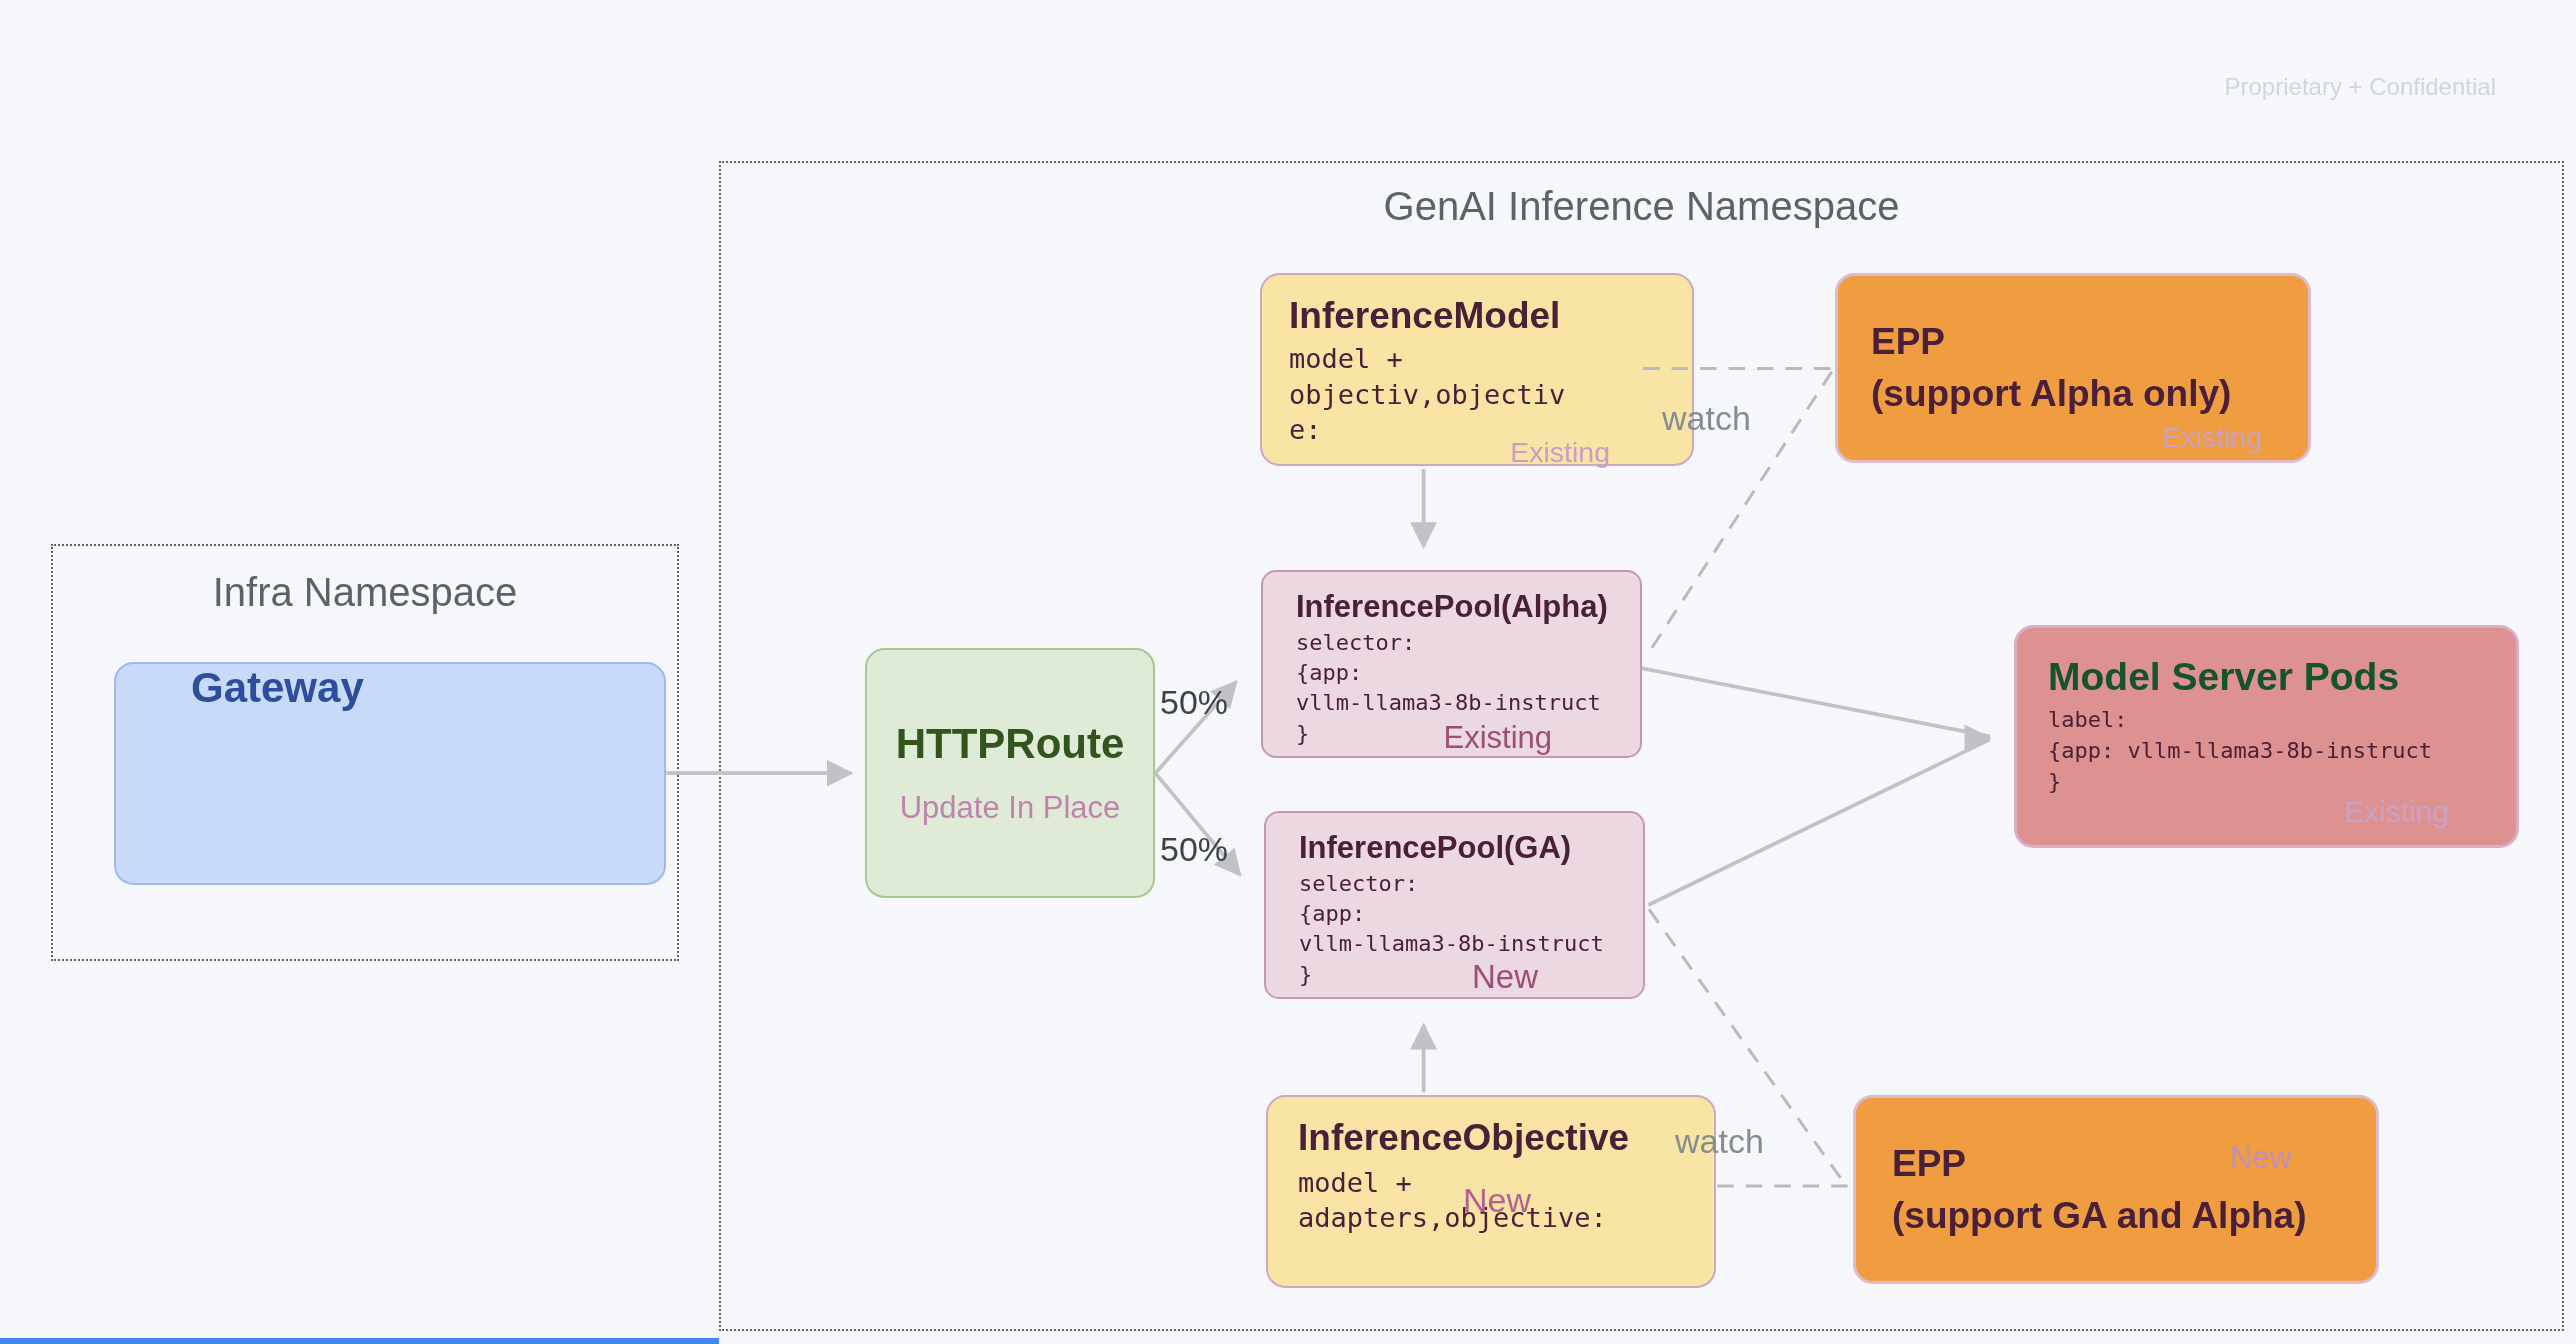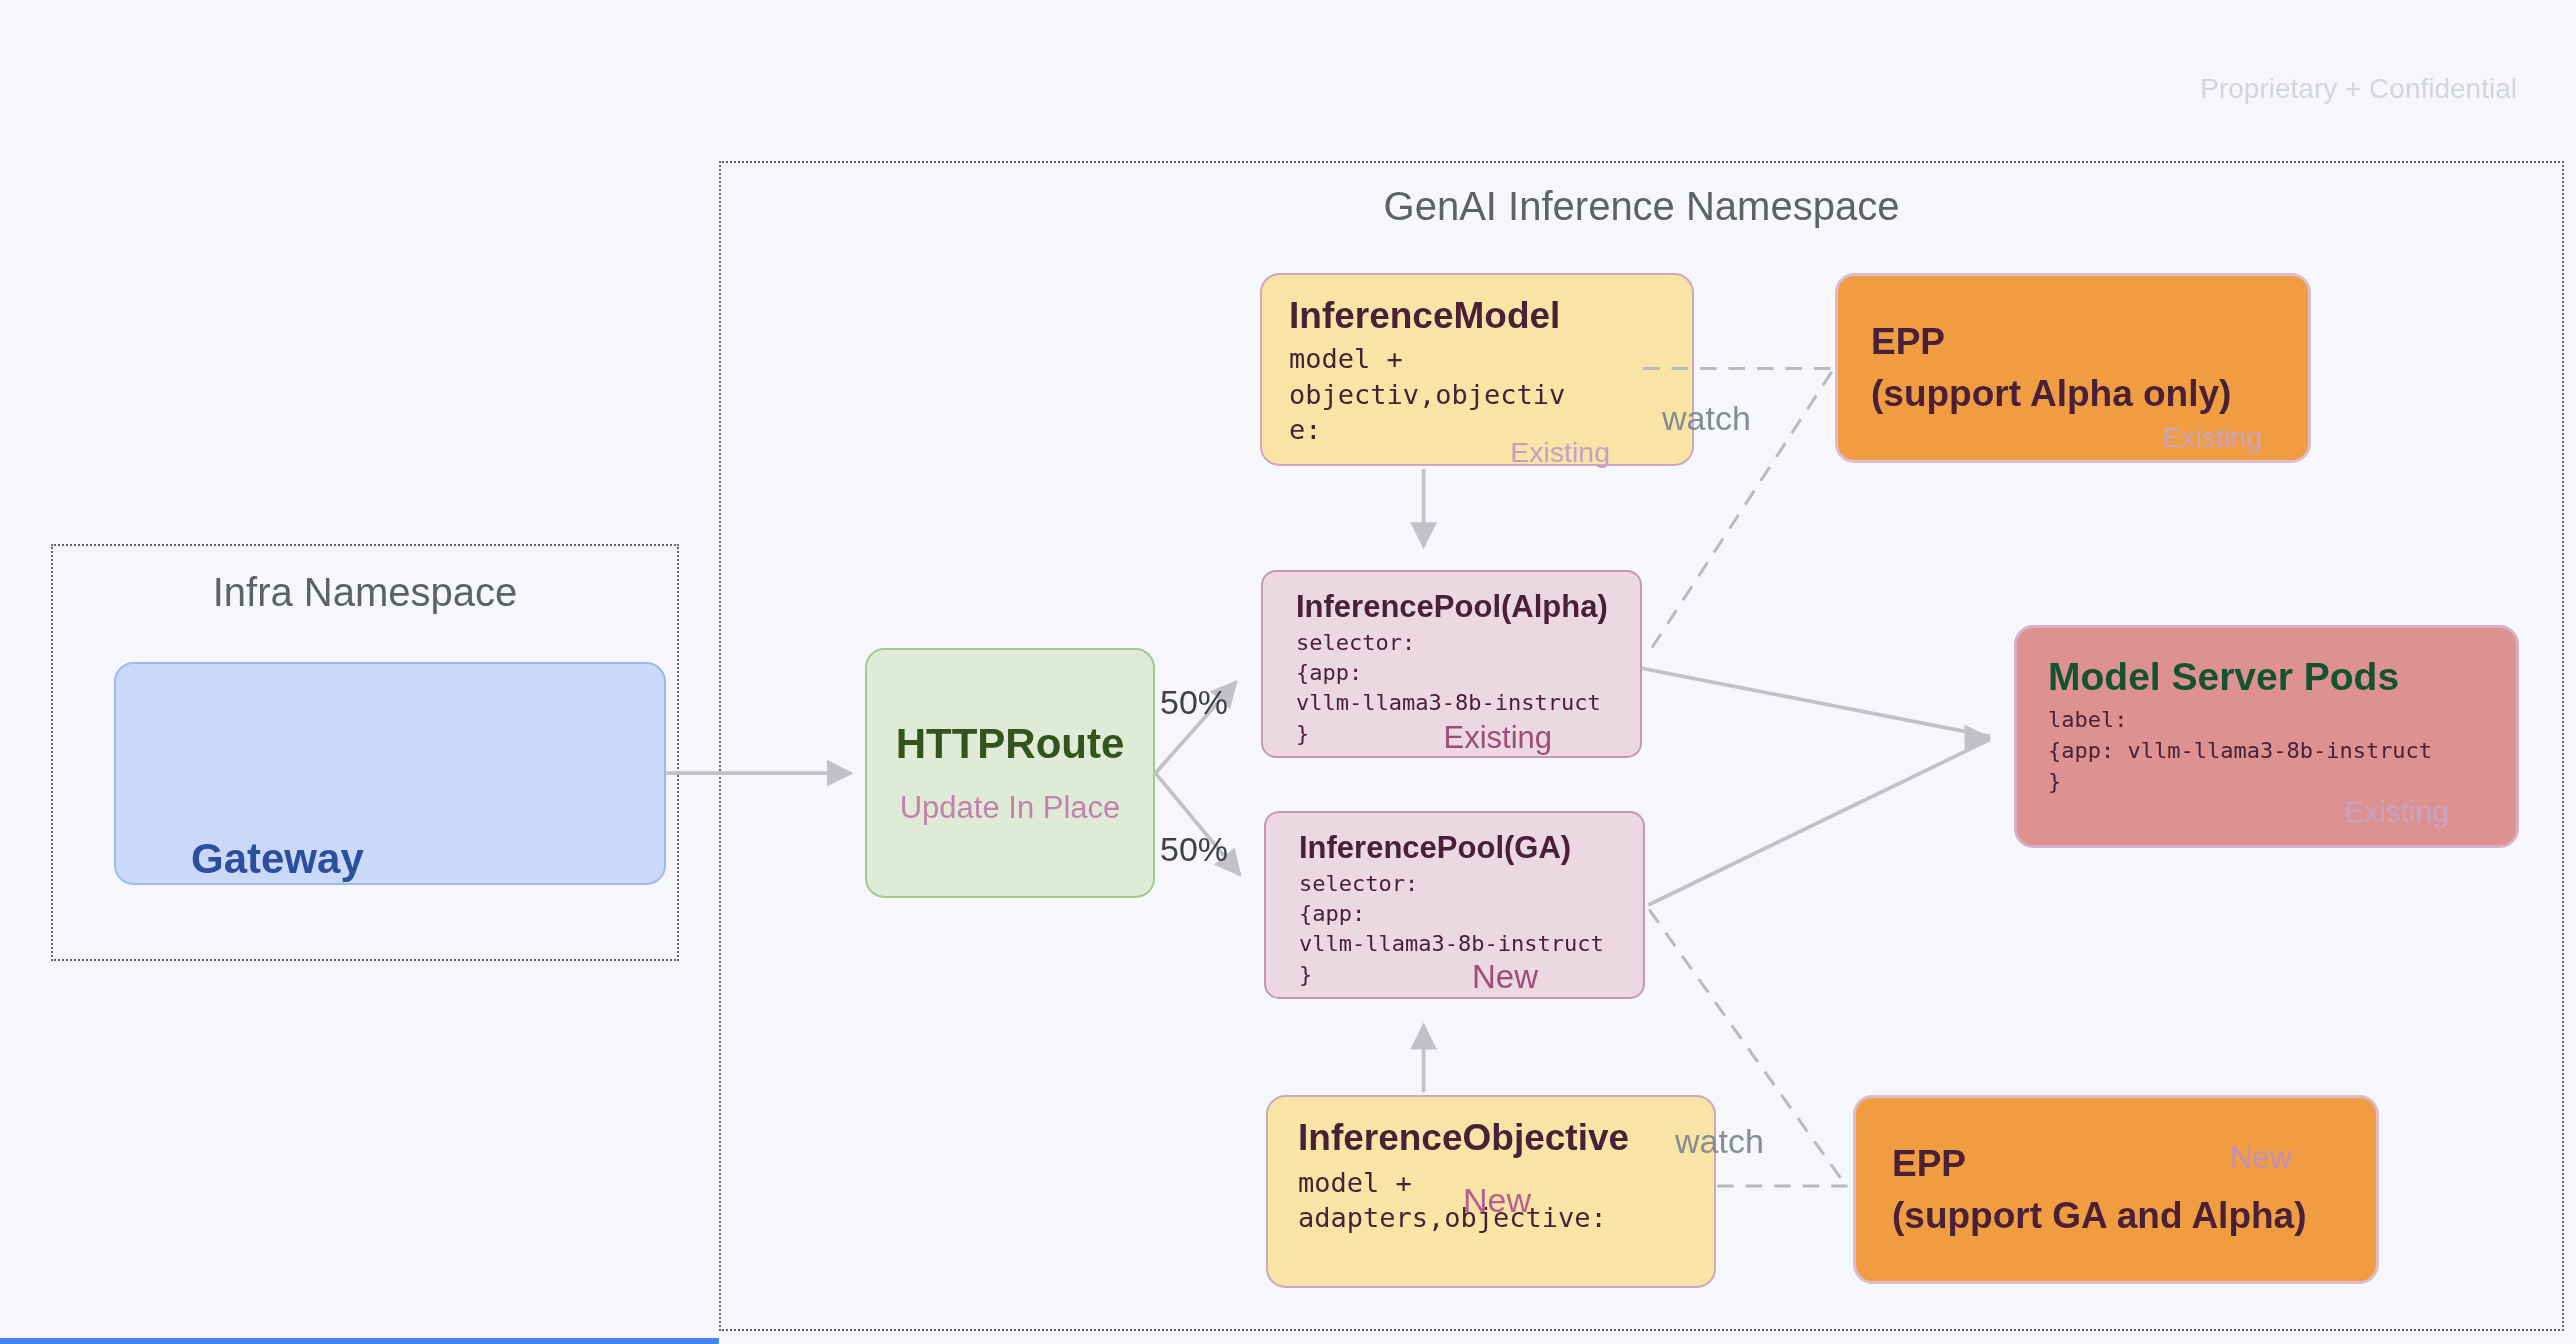--- a/index.html
+++ b/index.html
@@ -5,40 +5,40 @@
   * { margin: 0; padding: 0; box-sizing: border-box; }
   html, body { width: 2576px; height: 1344px; }
   body {
     position: relative;
     background: #F6F7FA;
     font-family: "Liberation Sans", sans-serif;
     overflow: hidden;
   }
 
   .watermark {
-    position: absolute; top: 73px; right: 59px;
-    font-size: 28px; color: #D2D5D9;
+    position: absolute; top: 73px; right: 80px;
+    font-size: 24px; color: #D2D5D9;
   }
 
   .ns-box { position: absolute; border: 2.2px dotted #5F6368; }
   .ns-title {
     text-align: center; color: #5E6268; font-size: 40px;
     font-weight: 400;
   }
   .genai-ns { left: 719px; top: 161px; width: 1845px; height: 1170px; }
   .genai-ns .ns-title { margin-top: 21px; }
   .infra-ns { left: 51px; top: 544px; width: 628px; height: 417px; }
   .infra-ns .ns-title { margin-top: 24px; }
 
   .node { position: absolute; border-radius: 19.5px; }
 
   .gateway {
     left: 114px; top: 662px; width: 552px; height: 223px;
     background: #C9D9F8; border: 2.2px solid #9FB9EF;
-    display: flex; align-items: flex-end; padding-left: 75px;
+    display: flex; align-items: flex-start; padding-left: 75px;
   }
   .gateway .t { font-size: 42px; font-weight: bold; color: #2D4E9E; }
 
   .httproute {
     left: 865px; top: 648px; width: 290px; height: 250px;
     background: #DFEBD6; border: 2.2px solid #A6C88F;
     display: flex; flex-direction: column; align-items: center; justify-content: center;
     gap: 22.5px;
   }
   .httproute .t { font-size: 42px; font-weight: bold; color: #33541D; }

